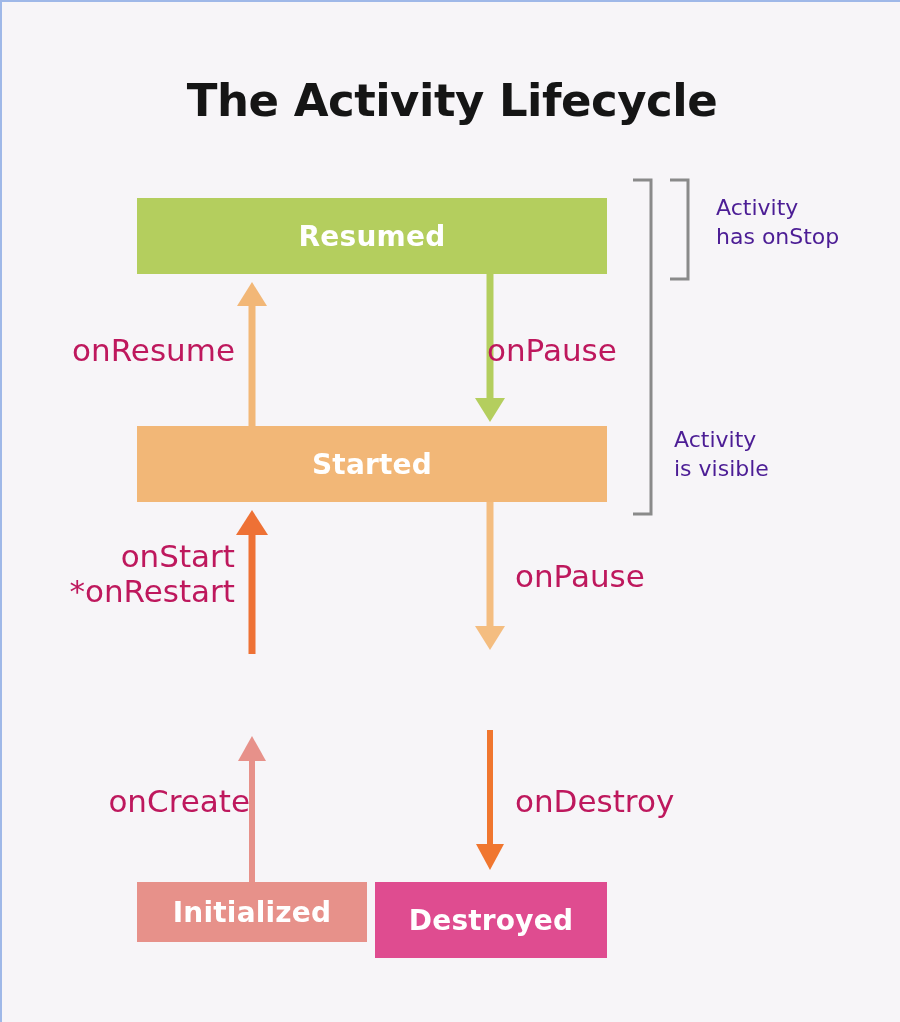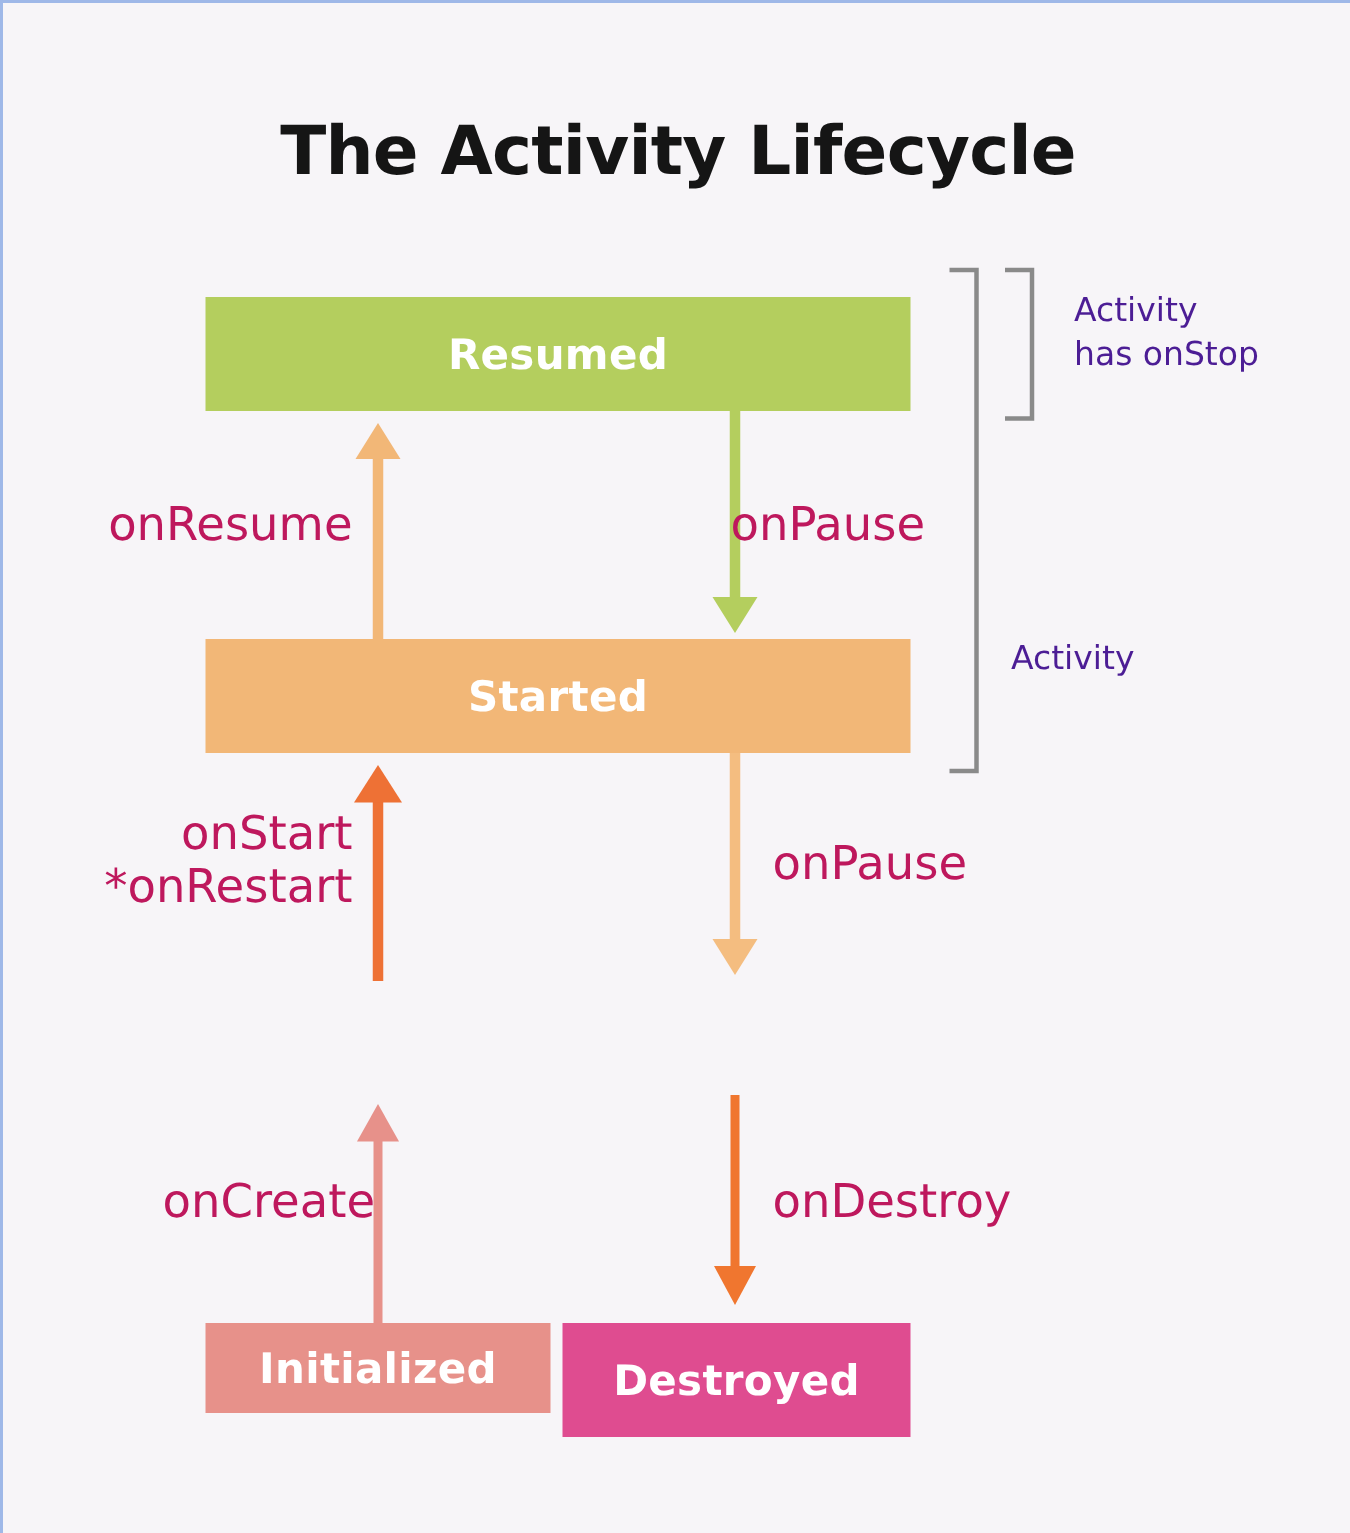--- a/index.html
+++ b/index.html
@@ -191,15 +191,16 @@
 
   <div class="edge-label" id="label-ondestroy">onDestroy</div>
 
   <div class="side-note" id="note-focus">
     <div>Activity</div>
     <div>has onStop</div>
   </div>
 
   <div class="side-note" id="note-visible">
     <div>Activity</div>
+    <div>is visible</div>
   </div>
 
 </div>
 
 </body></html>

